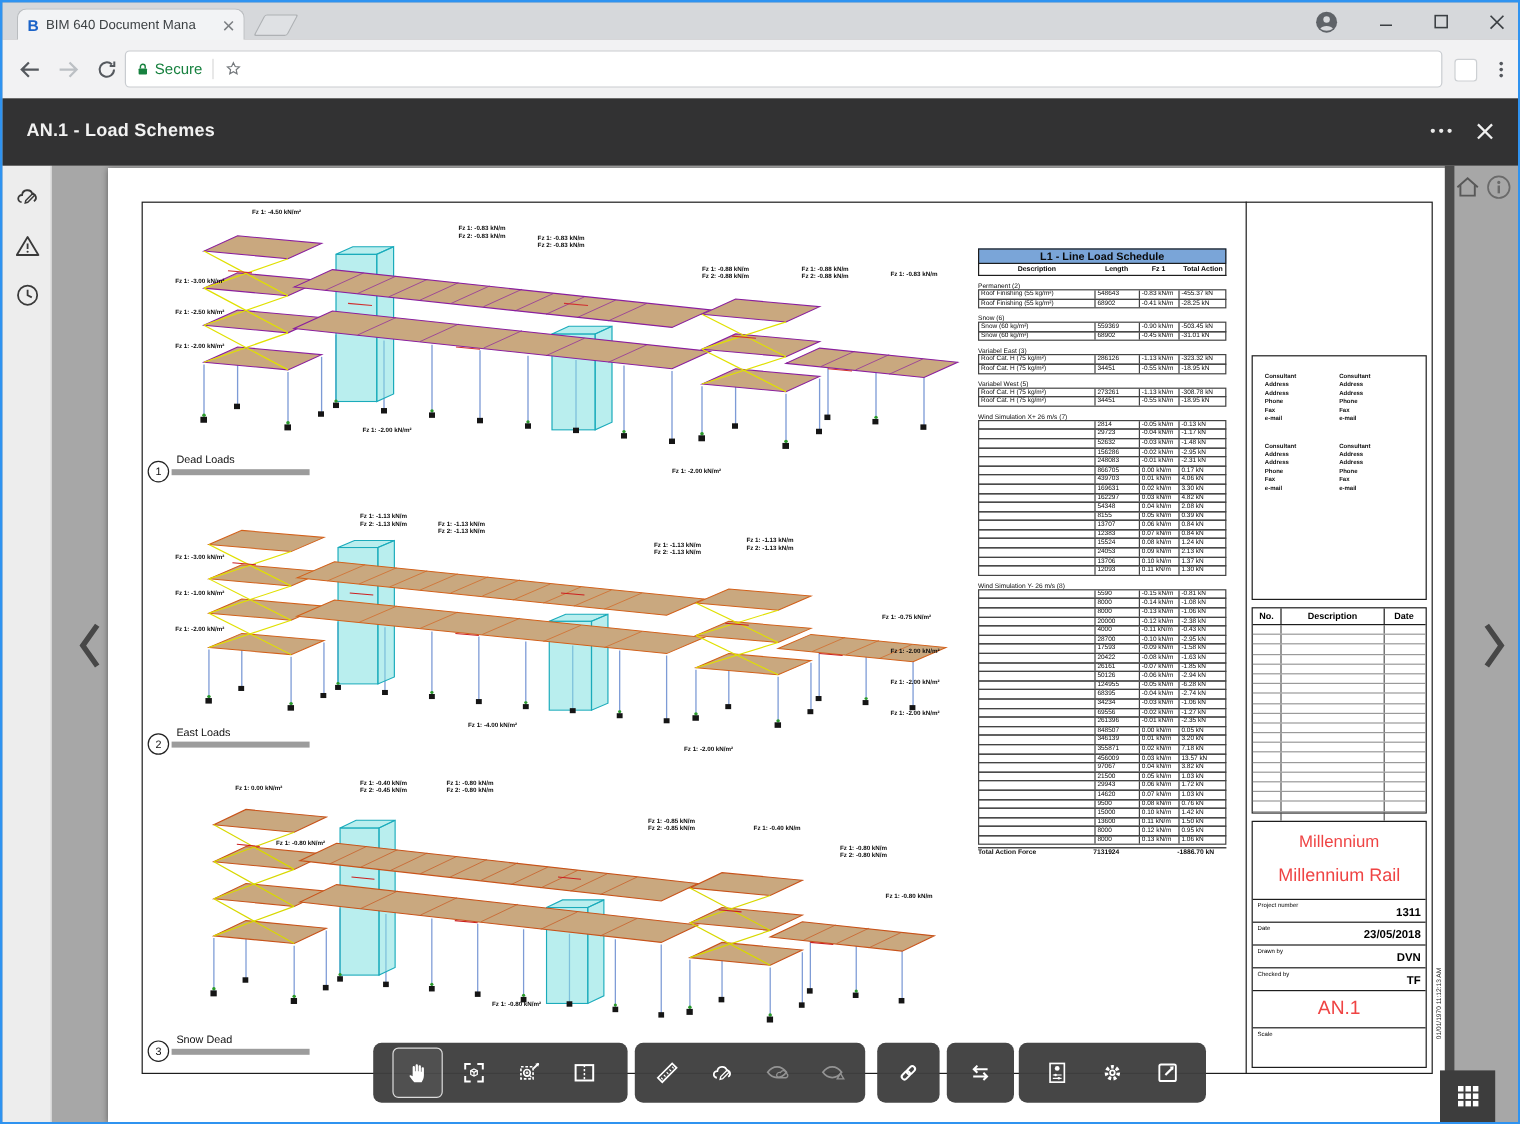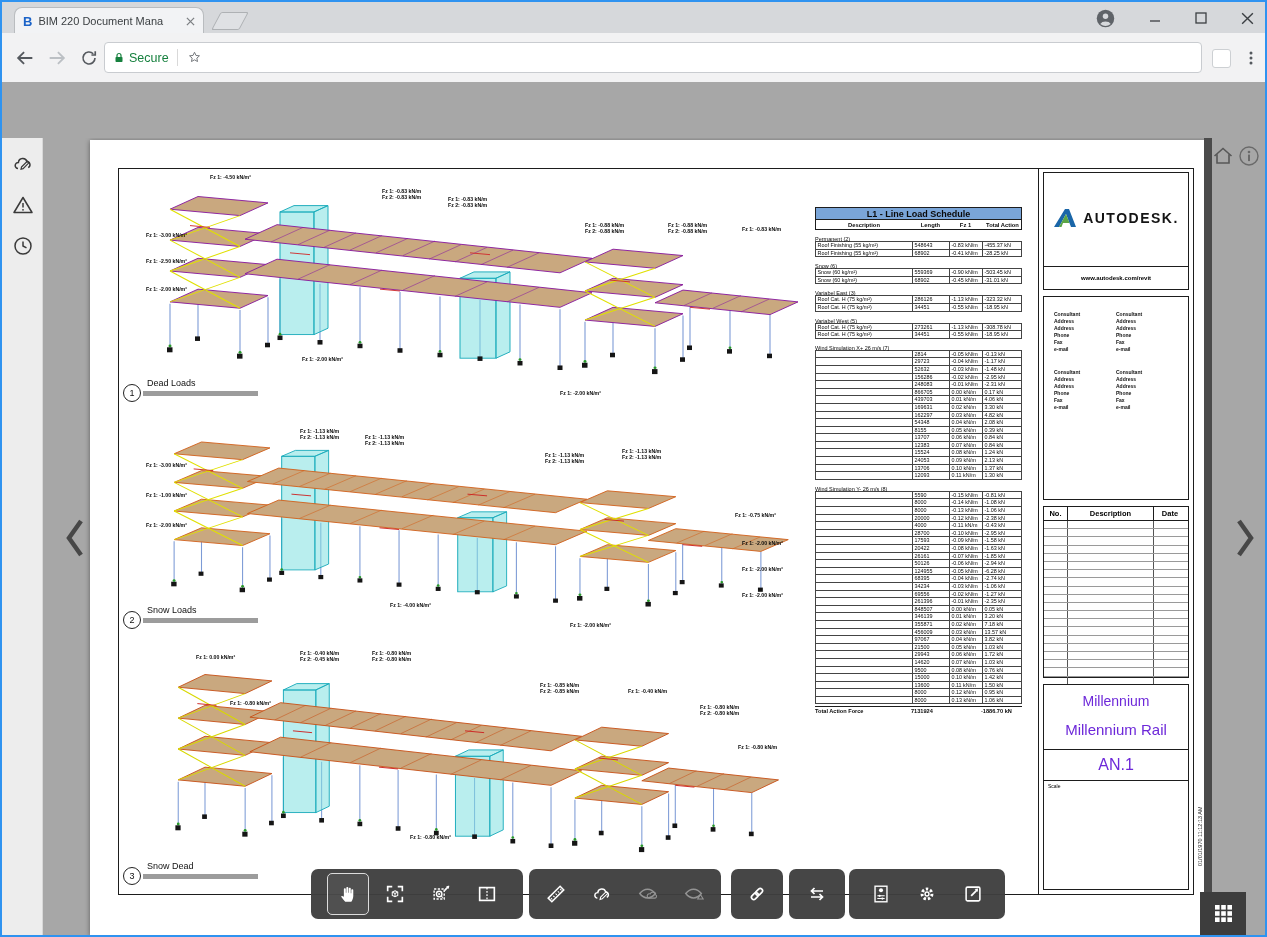--- a/index.html
+++ b/index.html
@@ -46,21 +46,21 @@
   .adsk-word{font-size:14px;font-weight:bold;letter-spacing:1.5px;color:#141414;margin-left:6px;}
   .adsk-url{position:absolute;left:0;right:0;bottom:8px;text-align:center;font-size:6px;font-weight:bold;border-top:1px solid #1d1d1d;padding-top:8px;}
   .cons-grid{display:grid;grid-template-columns:1fr 1fr;padding:14px 10px;row-gap:16px;}
   .cons-block div{font-size:5px;font-weight:bold;line-height:7px;color:#111;}
   .revhead{display:grid;grid-template-columns:24px 86px 32px;border-bottom:1px solid #1d1d1d;}
   .revhead span{font-size:7.5px;font-weight:bold;text-align:center;padding:2px 0;border-right:1px solid #1d1d1d;}
   .revhead span:last-child{border-right:none;}
   .rev-row{display:grid;grid-template-columns:24px 86px 32px;height:7.2px;border-bottom:1px solid #9a9a9a;}
   .rev-row span{border-right:1px solid #555;}
   .rev-row span:last-child{border-right:none;}
-  .prj-cell{border-bottom:1px solid #1d1d1d;text-align:center;color:#6d28d9;}
+  .prj-cell{border-bottom:1px solid #1d1d1d;text-align:center;color:#ef4444;}
   .prj-field{display:flex;justify-content:space-between;align-items:center;border-bottom:1px solid #1d1d1d;padding:2px 4px;box-sizing:border-box;height:19px;}
   .prj-field .lbl{font-size:5px;align-self:flex-start;}
   .prj-field .val{font-size:9.5px;font-weight:bold;align-self:flex-end;}
   .stamp{position:absolute;left:1107px;top:726px;transform:rotate(-90deg);transform-origin:0 0;font-size:5.5px;color:#222;white-space:nowrap;}
   
   .scheme-canvas{position:absolute;}
   .scheme-label{position:absolute;width:180px;height:26px;}
   .sl-circ{position:absolute;left:0;top:6px;width:16px;height:16px;border:1px solid #222;border-radius:50%;
            font-size:9px;display:flex;align-items:center;justify-content:center;color:#111;}
   .sl-txt{position:absolute;left:24px;top:0;font-size:9px;color:#111;}
@@ -86,21 +86,21 @@
   .hibtn{position:absolute;top:6px;width:24px;height:24px;cursor:pointer;}
 </style>
 </head>
 <body>
 
 <div id="app">
 
   <div class="titlebar">
     <div class="tab">
       <span class="tab-fav">B</span>
-      <span class="tab-title">BIM 220 Document Mana</span>
+      <span class="tab-title">BIM 640 Document Mana</span>
       <svg width="9" height="9" viewBox="0 0 10 10">
         <path d="M1 1l8 8M9 1l-8 8" stroke="#7c7f83" stroke-width="1.4"></path>
         </svg>
     </div>
     <div class="newtab"></div>
     <div class="winbtn" style="left:1090px">
       <svg width="21" height="21" viewBox="0 0 24 24">
           <circle cx="12" cy="12" r="10" fill="#5f6368"></circle>
         <circle cx="12" cy="9.4" r="3.1" fill="#d7d9dc"></circle>
           <path d="M6 18.2a6.6 4.6 0 0 1 12 0 10 10 0 0 1-12 0z" fill="#d7d9dc"></path>
@@ -158,20 +158,37 @@
       <svg width="16" height="16" viewBox="0 0 16 16">
           <g fill="#55595e">
             <circle cx="8" cy="3" r="1.5"></circle>
             <circle cx="8" cy="8" r="1.5"></circle>
             <circle cx="8" cy="13" r="1.5"></circle>
           </g>
         </svg>
     </div>
   </div>
 
+  <div class="dochdr">
+    <span class="ttl">AN.1 - Load Schemes</span>
+    <div class="abs" style="left:1188px;top:20px;cursor:pointer">
+      <svg width="22" height="14" viewBox="0 0 22 14">
+          <g fill="#e9e9e9">
+            <circle cx="4" cy="7" r="1.8"></circle>
+            <circle cx="11" cy="7" r="1.8"></circle>
+            <circle cx="18" cy="7" r="1.8"></circle>
+          </g>
+        </svg>
+    </div>
+    <div class="abs" style="left:1228px;top:20px;cursor:pointer">
+      <svg width="15" height="15" viewBox="0 0 14 14">
+          <path d="M1.5 1.5l11 11M12.5 1.5l-11 11" stroke="#f0f0f0" stroke-width="1.8"></path>
+        </svg>
+    </div>
+  </div>
 
   <div class="sidepanel">
     <div class="sideic" style="top:14px">
       <svg width="24" height="24" viewBox="0 0 24 24" fill="none" stroke="#3a3a3a" stroke-width="1.5">
         <path d="M7 16.5a3 3 0 1 1 .4-6 4.4 4.4 0 0 1 8.6-.8 3.1 3.1 0 0 1 1.2 5.9"></path>
         <path d="M10.5 15l6-6 1.6 1.6-6 6-2.1.5z" stroke-width="1.2"></path>
         </svg>
     </div>
     <div class="sideic" style="top:55px">
       <svg width="24" height="24" viewBox="0 0 24 24" fill="none" stroke="#3a3a3a" stroke-width="1.5">
@@ -334,21 +351,21 @@
           </svg>
       </div>
 
       <div class="scheme-label" style="left:33px;top:238px">
         <span class="sl-circ">1</span>
         <span class="sl-txt">Dead Loads</span>
         <span class="sl-bar"></span>
       </div>
       <div class="scheme-label" style="left:33px;top:465px">
         <span class="sl-circ">2</span>
-        <span class="sl-txt">Snow Loads</span>
+        <span class="sl-txt">East Loads</span>
         <span class="sl-bar"></span>
       </div>
       <div class="scheme-label" style="left:33px;top:721px">
         <span class="sl-circ">3</span>
         <span class="sl-txt">Snow Dead</span>
         <span class="sl-bar"></span>
       </div>
 
       <div id="annotations">
           <div class="anno" style="left: 120px; top: 34px;">Fz 1: -4.50 kN/m²</div>
@@ -732,30 +749,20 @@
           </div>
           <div class="sch-total">
             <span>Total Action Force</span>
             <span>7131924</span>
             <span></span>
             <span>-1886.70 kN</span>
           </div>
         </div>
 
       <div class="tbcol">
-        <div class="tbbox" style="top:4px;height:118px">
-          <div class="adsk-row">
-            <svg width="24" height="22" viewBox="0 0 24 22">
-              <polygon points="1,20 12,2 16,2 23,20 18,20 13,7 6,20" fill="#1a66a8"></polygon>
-              <polygon points="6,20 13,7 16.5,16 10,16 8.5,20" fill="#5ba546"></polygon>
-            </svg>
-            <span class="adsk-word">AUTODESK.</span>
-          </div>
-          <div class="adsk-url">www.autodesk.com/revit</div>
-        </div>
         <div class="tbbox" style="top:128px;height:204px">
           <div class="cons-grid" id="consultants">
               <div class="cons-block">
                 <div>Consultant</div>
                 <div>Address</div>
                 <div>Address</div>
                 <div>Phone</div>
                 <div>Fax</div>
                 <div>e-mail</div>
               </div>
@@ -892,20 +899,38 @@
                 <span></span>
                 <span></span>
               </div>
             </div>
         </div>
         <div class="tbbox" style="top:516px;height:206px">
           <div class="prj-cell" style="height:64px">
             <div style="font-size:14px;padding-top:8px">Millennium</div>
             <div style="font-size:15px;padding-top:12px">Millennium Rail</div>
           </div>
+          <div id="tb-fields">
+              <div class="prj-field">
+                <span class="lbl">Project number</span>
+                <span class="val">1311</span>
+              </div>
+              <div class="prj-field">
+                <span class="lbl">Date</span>
+                <span class="val">23/05/2018</span>
+              </div>
+              <div class="prj-field">
+                <span class="lbl">Drawn by</span>
+                <span class="val">DVN</span>
+              </div>
+              <div class="prj-field">
+                <span class="lbl">Checked by</span>
+                <span class="val">TF</span>
+              </div>
+            </div>
           <div class="prj-cell" style="height:30px;line-height:30px;font-size:16px">AN.1</div>
           <div style="padding:2px 4px;font-size:5px">Scale</div>
         </div>
       </div>
       <div class="stamp">01/01/1970 11:12:13 AM</div>
     </div>
 
     <div class="pg-scroll"></div>
 
     <div class="hibtn" style="left:1168px">

